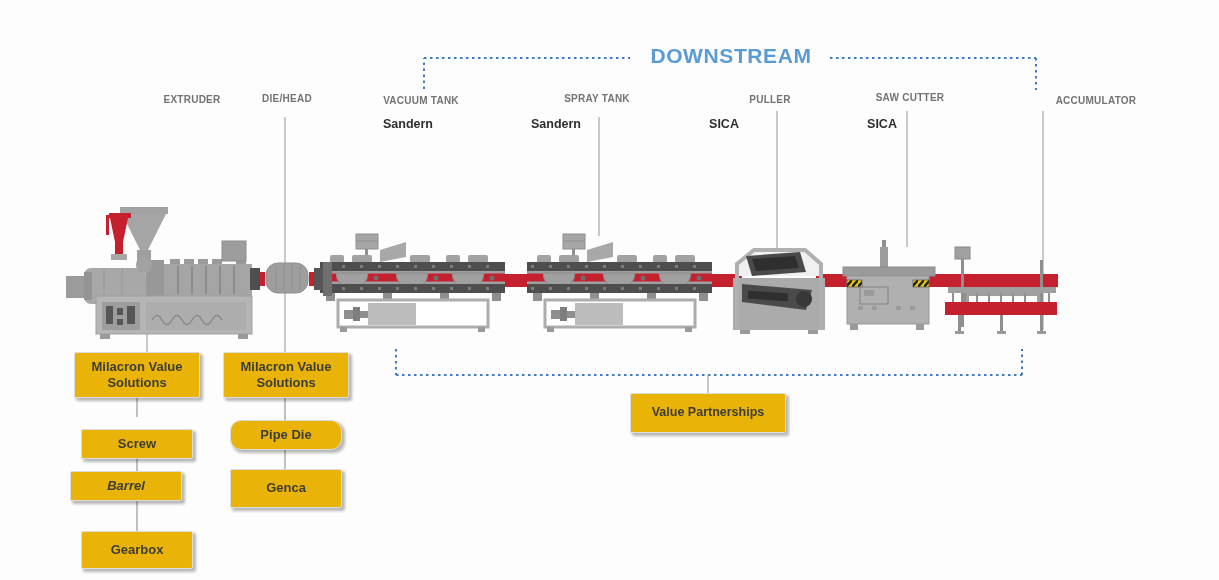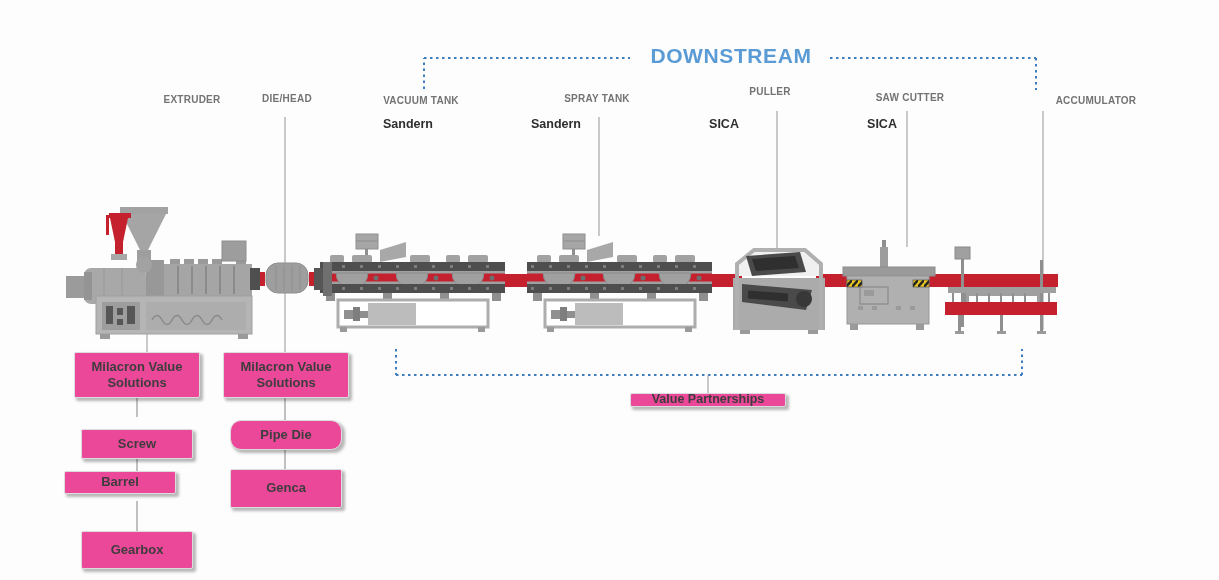--- a/index.html
+++ b/index.html
@@ -18,21 +18,21 @@
   .vd{ 
     position:absolute;transform:translateX(-50%);
     color:#2e2e2e;font-weight:600;font-size:12.5px;white-space:nowrap;
   }
   .ds{ 
     position:absolute;transform:translateX(-50%);
     color:#5b9bd5;font-weight:600;font-size:21px;letter-spacing:.6px;
     white-space:nowrap;
   }
   .bx{ 
-    position:absolute;background:#ec4899;border:1px solid #dcdcdc;
+    position:absolute;background:#eab308;border:1px solid #dcdcdc;
     border-radius:2px;box-shadow:2.5px 2.5px 3px rgba(0,0,0,.28);
     display:flex;align-items:center;justify-content:center;text-align:center;
     font-size:13px;font-weight:600;color:#3d3d3d;line-height:1.25;
     box-sizing:border-box;padding:2px 4px;
   }
 </style>
 </head>
 <body>
 
 <div class="canvas">
@@ -241,33 +241,33 @@
       <line x1="285" y1="450" x2="285" y2="469"></line>
     </g>
   </svg>
 
   <div class="ds" style="left:731px;top:44px;">DOWNSTREAM</div>
 
   <div class="st" style="left:192px;top:94px;">EXTRUDER</div>
   <div class="st" style="left:287px;top:93px;">DIE/HEAD</div>
   <div class="st" style="left:421px;top:95px;">VACUUM TANK</div>
   <div class="st" style="left:597px;top:93px;">SPRAY TANK</div>
-  <div class="st" style="left:770px;top:86px;">PULLER</div>
+  <div class="st" style="left:770px;top:94px;">PULLER</div>
   <div class="st" style="left:910px;top:92px;">SAW CUTTER</div>
   <div class="st" style="left:1048px;top:95px;margin-left:48px;">ACCUMULATOR</div>
 
   <div class="vd" style="left:408px;top:117px;">Sandern</div>
   <div class="vd" style="left:556px;top:117px;">Sandern</div>
   <div class="vd" style="left:724px;top:117px;">SICA</div>
   <div class="vd" style="left:882px;top:117px;">SICA</div>
 
   <div class="bx" style="left:74px;top:352px;width:126px;height:46px;">Milacron Value Solutions</div>
   <div class="bx" style="left:81px;top:417px;width:112px;height:30px;margin-top:12px;">Screw</div>
-  <div class="bx" style="left:64px;top:471px;width:112px;height:23px;">Barrel</div>
+  <div class="bx" style="left:70px;top:471px;width:112px;height:30px;font-style:italic;">Barrel</div>
   <div class="bx" style="left:81px;top:531px;width:112px;height:38px;">Gearbox</div>
 
   <div class="bx" style="left:223px;top:352px;width:126px;height:46px;">Milacron Value Solutions</div>
   <div class="bx" style="left:230px;top:420px;width:112px;height:30px;border-radius:11px;">Pipe Die</div>
   <div class="bx" style="left:230px;top:469px;width:112px;height:39px;">Genca</div>
 
-  <div class="bx" style="left:630px;top:393px;width:156px;height:14px;font-size:12.5px;">Value Partnerships</div>
+  <div class="bx" style="left:630px;top:393px;width:156px;height:40px;font-size:12.5px;">Value Partnerships</div>
 
 </div>
 
 </body></html>

